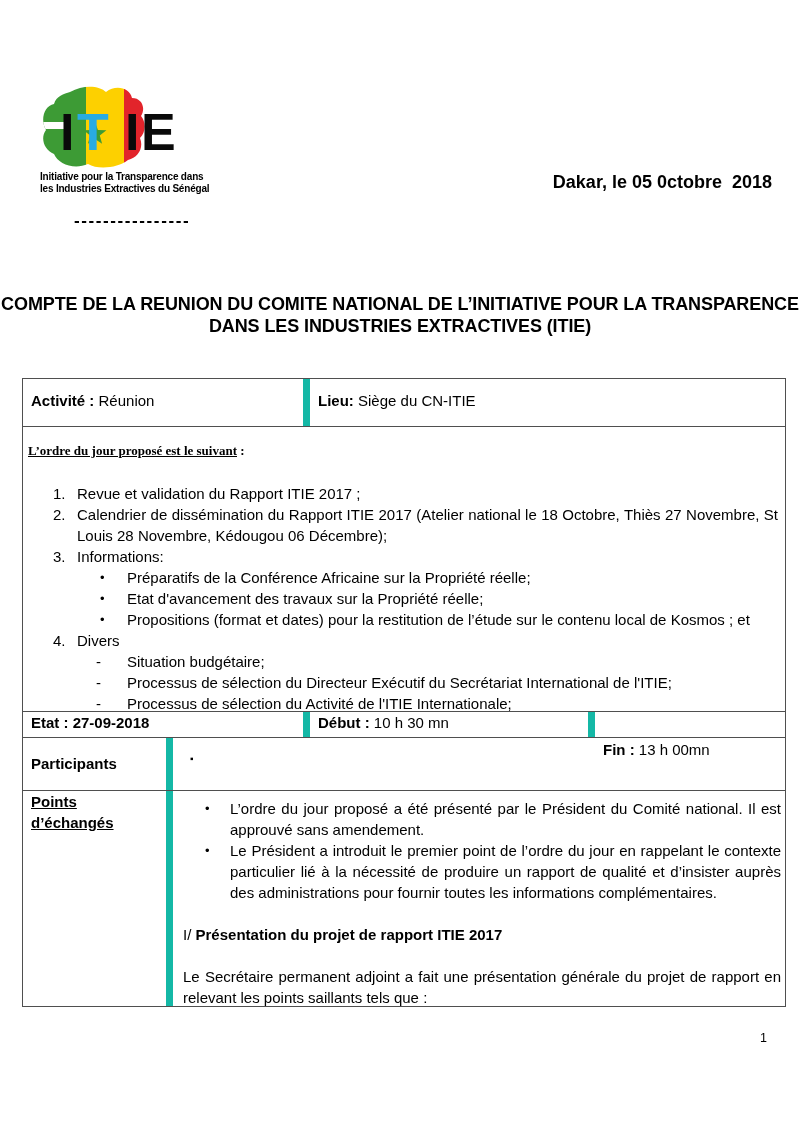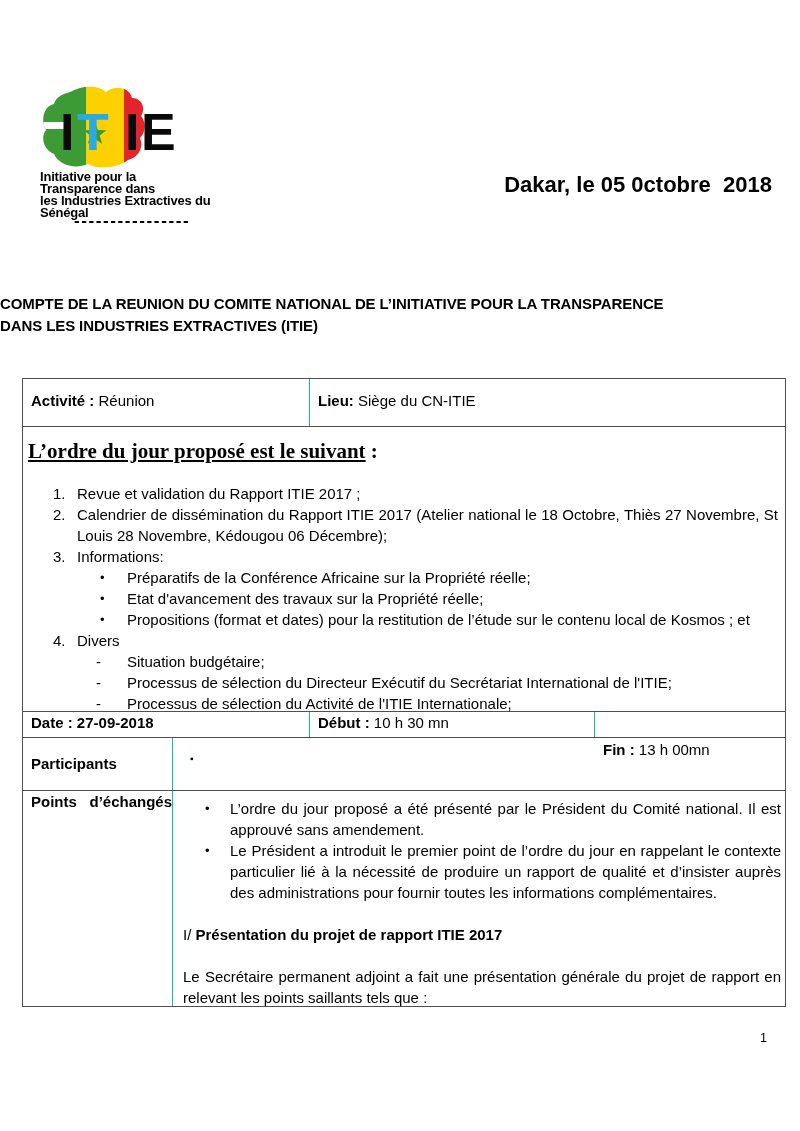--- a/index.html
+++ b/index.html
@@ -3,44 +3,44 @@
 <meta charset="utf-8">
 <style>
   html,body{margin:0;padding:0;background:#ffffff;}
   .page{position:relative;width:800px;height:1131px;background:#ffffff;color:#000;
         font-family:"Liberation Sans",sans-serif;overflow:hidden;}
 
   
   .logo{position:absolute;left:40px;top:86px;width:175px;}
   .logo svg{display:block;}
   .itie-letter{font-family:"Liberation Sans",sans-serif;font-weight:bold;font-size:52px;}
-  .logo-caption{font-weight:bold;font-size:13px;line-height:12px;letter-spacing:-0.2px;margin-top:1px;}
+  .logo-caption{font-weight:bold;font-size:10px;line-height:12px;letter-spacing:-0.2px;margin-top:1px;}
 
   .dashes{position:absolute;left:74px;top:211px;font-weight:bold;font-size:17px;letter-spacing:1.6px;}
-  .dateline{position:absolute;right:28px;top:172px;font-weight:bold;font-size:22px;white-space:pre;}
+  .dateline{position:absolute;right:28px;top:172px;font-weight:bold;font-size:18px;white-space:pre;}
 
   
-  .title{position:absolute;left:0;top:293px;width:100%;
-         font-weight:bold;font-size:15px;line-height:22px;letter-spacing:-0.1px;}
+  .title{position:absolute;left:0;top:293px;width:100%;text-align:center;
+         font-weight:bold;font-size:18px;line-height:22px;letter-spacing:-0.1px;}
 
   
   .doc-table{position:absolute;left:22px;top:378px;width:762px;border:1px solid #4f4f4f;font-size:15px;}
   .row{display:flex;border-bottom:1px solid #4f4f4f;box-sizing:border-box;}
   .row.last{border-bottom:none;}
   .cell{box-sizing:border-box;}
-  .cell.divider{border-right:1px solid #14b8a6;}
+  .cell.divider{border-right:7px solid #14b8a6;}
   .b{font-weight:bold;}
 
   .row-activity{height:48px;}
   .row-activity .cell{padding:13px 0 0 8px;}
   .c-activity{width:287px;}
   .c-location{flex:1;}
 
   .row-agenda{height:285px;display:block;padding:12px 4px 0 5px;}
-  .agenda-heading{font-family:"Liberation Serif",serif;font-weight:bold;font-size:21px;
+  .agenda-heading{font-family:"Liberation Serif",serif;font-weight:bold;font-size:13px;
                   line-height:20px;margin:2px 0 22px 0;}
   .agenda-heading .u{text-decoration:underline;}
   .ag{display:flex;line-height:21px;}
   .ag .mk{flex-shrink:0;}
   .ag .t{flex:1;text-align:justify;padding-right:3px;}
   .ag.num .mk{margin-left:25px;width:24px;}
   .ag.bullet .mk{margin-left:72px;width:27px;font-size:13px;}
   .ag.dash .mk{margin-left:68px;width:31px;}
 
   .row-datetime{height:26px;}
@@ -49,22 +49,22 @@
   .c-start{width:285px;}
   .c-end{flex:1;margin-top:27px;}
 
   .row-participants{height:53px;}
   .c-plabel{width:150px;font-weight:bold;padding:17px 0 0 8px;}
   .c-pnote{flex:1;}
   .pp{display:flex;padding-top:8px;line-height:21px;}
   .pp .mk{margin-left:17px;width:21px;font-size:10px;padding-top:2px;flex-shrink:0;}
 
   .row-points{height:215px;}
-  .c-ptslabel{width:150px;font-weight:bold;display:flex;
-              justify-content:space-between;padding-left:8px;line-height:21px;}
+  .c-ptslabel{width:150px;font-weight:bold;display:flex;flex-direction:column;
+              justify-content:flex-start;padding-left:8px;line-height:21px;text-decoration:underline;}
   .c-ptsbody{flex:1;padding:7px 2px 0 0;}
   .pt{display:flex;line-height:21px;}
   .pt .mk{margin-left:32px;width:25px;font-size:13px;flex-shrink:0;}
   .pt .t{flex:1;text-align:justify;padding-right:2px;}
   .section-line{margin:21px 0 0 10px;line-height:21px;}
   .section-line .st{font-weight:bold;}
   .pts-paragraph{margin:21px 2px 0 10px;text-align:justify;line-height:21px;}
 
   .page-number{position:absolute;right:33px;top:1031px;font-size:12.5px;}
 </style>
@@ -160,21 +160,21 @@
         <span class="t">Processus de sélection du Directeur Exécutif du Secrétariat International de l'ITIE;</span>
       </div>
       <div class="ag dash">
         <span class="mk">-</span>
         <span class="t">Processus de sélection du Activité de l'ITIE Internationale;</span>
       </div>
     </div>
 
     <div class="row row-datetime">
       <div class="cell c-date divider">
-        <span class="b">Date :</span>
+        <span class="b">Etat :</span>
         <span class="b">27-09-2018</span>
       </div>
       <div class="cell c-start divider">
         <span class="b">Début :</span>
         <span>10 h 30 mn</span>
       </div>
       <div class="cell c-end">
         <span class="b">Fin :</span>
         <span>13 h 00mn</span>
       </div>

